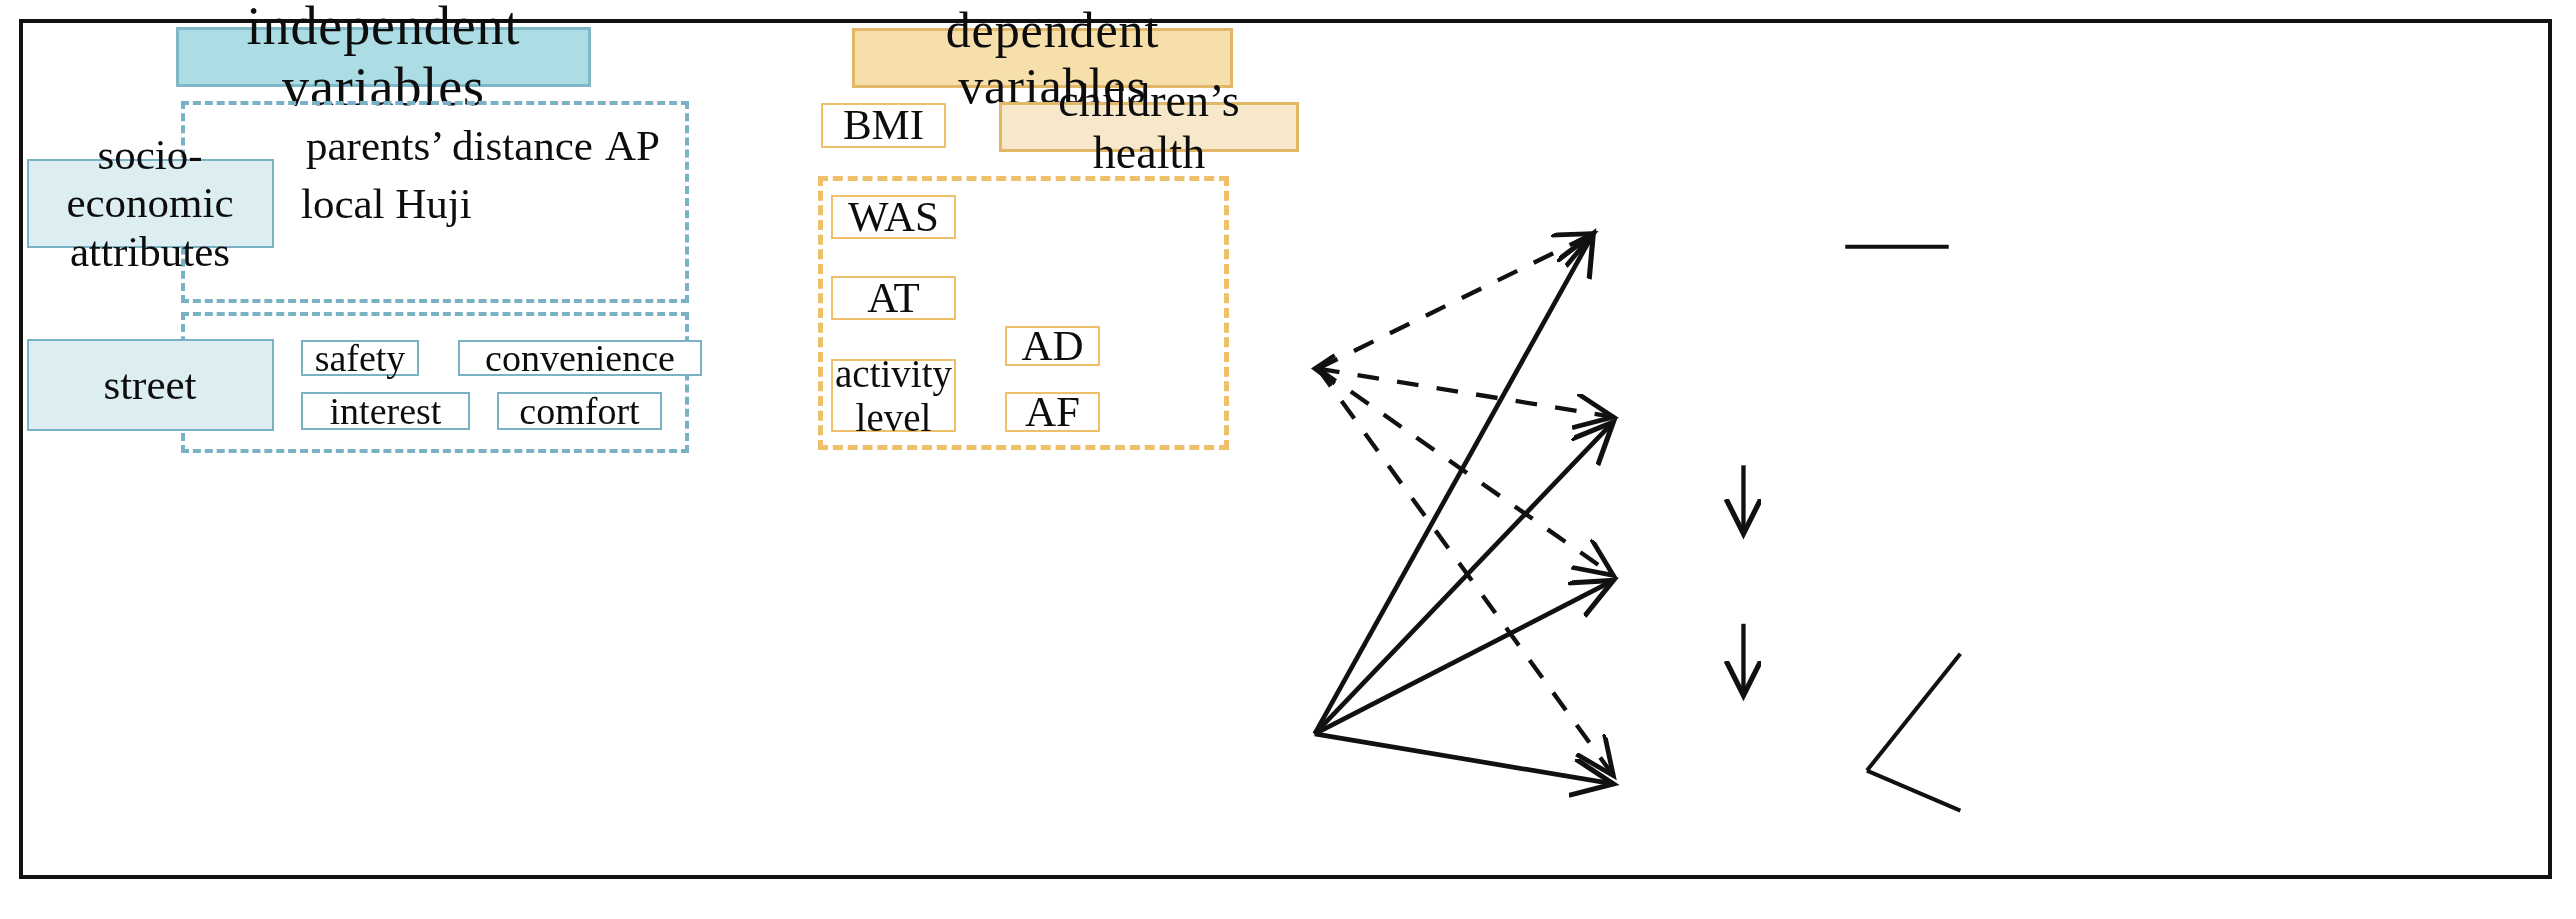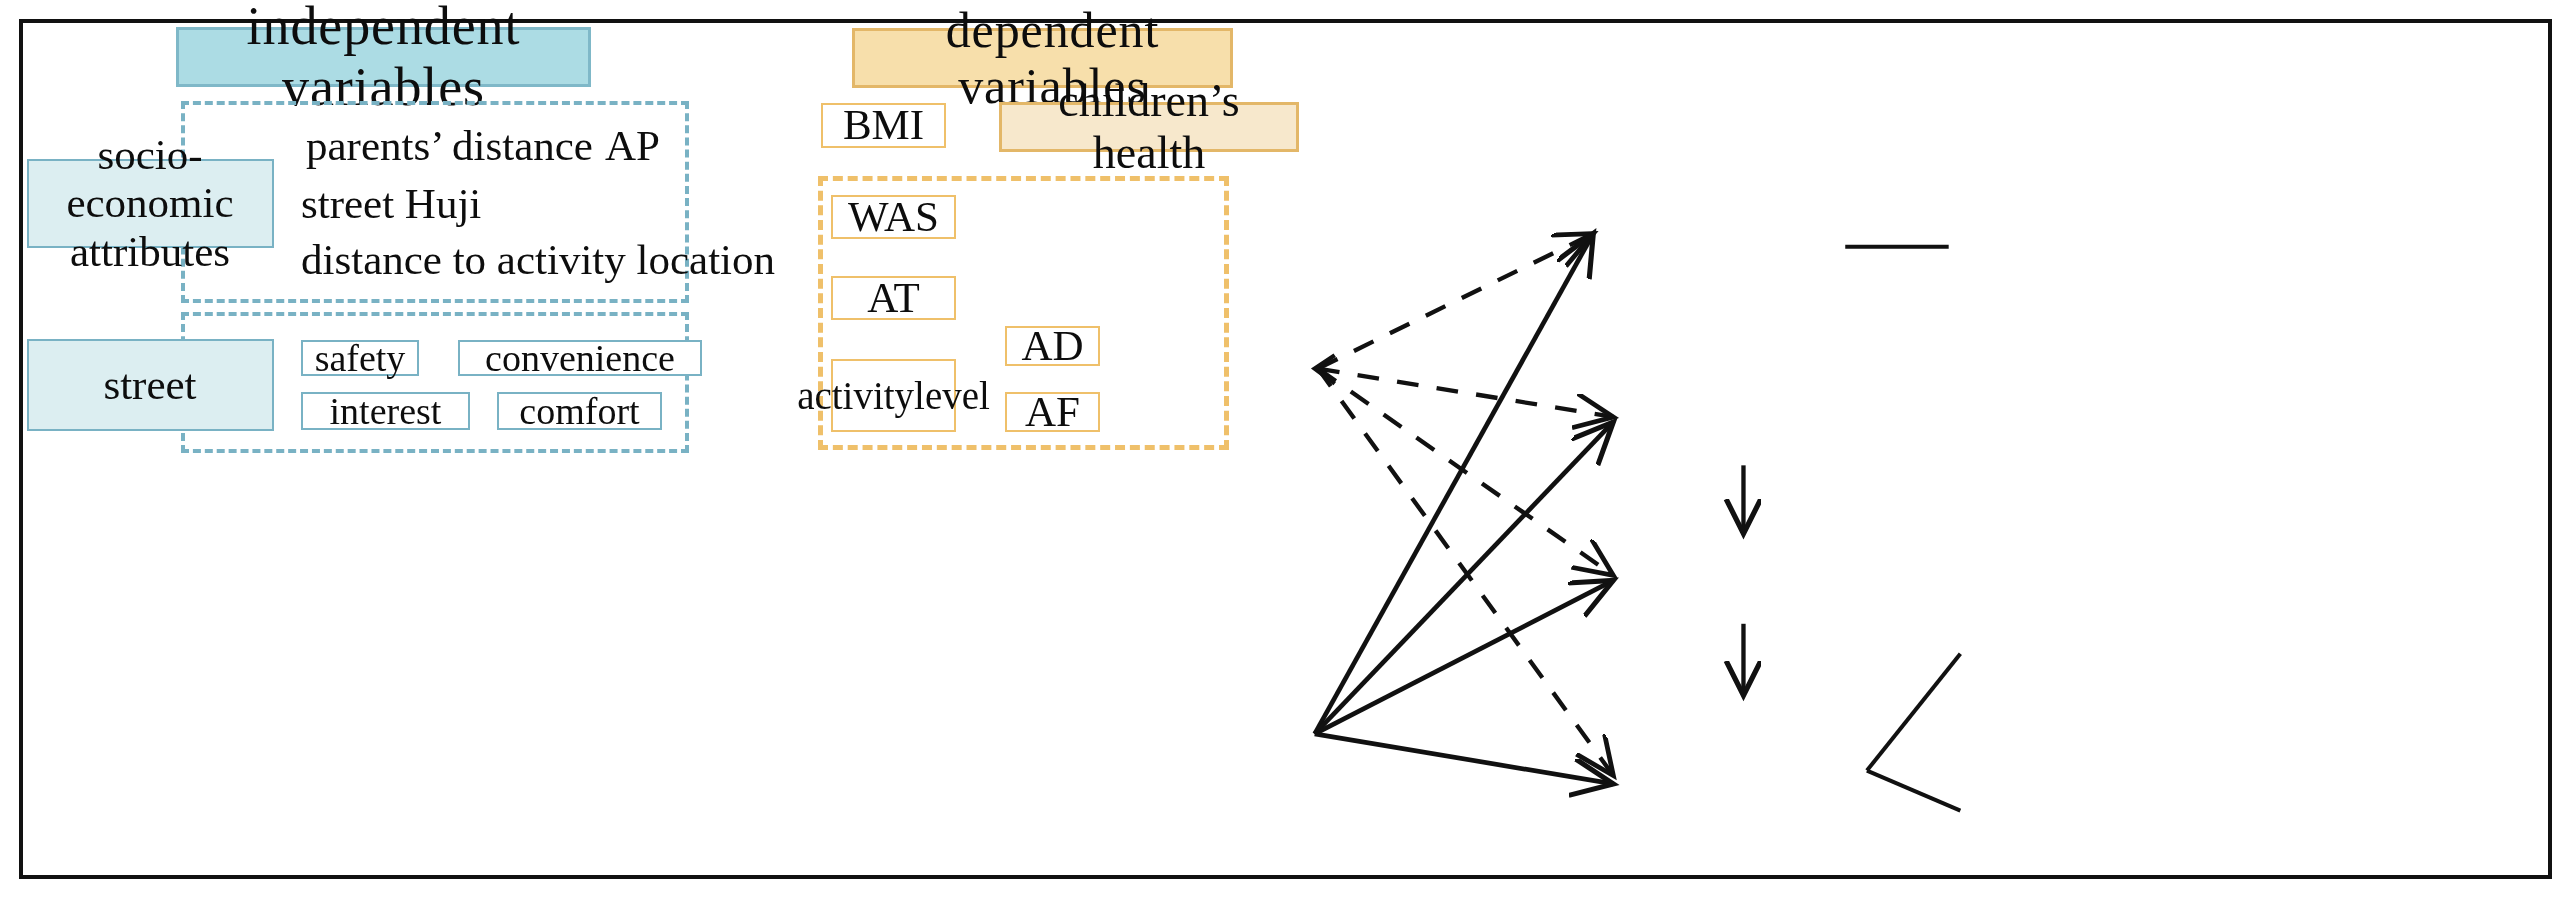--- a/index.html
+++ b/index.html
@@ -113,24 +113,23 @@
 
   <div class="abs cat-blue ctr" style="left:26.5px; top:159px; width:247px; height:89px; flex-direction:column;">
     <span>socio-economic</span>
     <span>attributes</span>
   </div>
 
   <div class="abs var-text" style="left:306px; top:121px;">parents’ distance</div>
 
   <div class="abs var-text" style="left:605px; top:121px;">AP</div>
 
-  <div class="abs var-text" style="left:301px; top:179px;">street Huji</div>
-
-
-  <div class="abs var-text" style="left:301px; top:235px;">distance to activity location</div>
+  <div class="abs var-text" style="left:301px; top:179px;">local Huji</div>
+
+
 
   <div class="abs dash-blue" style="left:181px; top:312px; width:508px; height:141px;"></div>
 
   <div class="abs cat-blue ctr" style="left:26.5px; top:339px; width:247px; height:92px; flex-direction:column;">
     <span>street</span>
   </div>
 
   <div class="abs chip-blue ctr" style="left:301px; top:340px; width:118px; height:36px;">safety</div>
 
   <div class="abs chip-blue ctr" style="left:458px; top:340px; width:244px; height:36px;">convenience</div>
@@ -144,21 +143,21 @@
   <div class="abs chip-orange ctr" style="left:821px; top:103px; width:125px; height:45px;">BMI</div>
 
   <div class="abs fill-orange ctr" style="left:999px; top:102px; width:300px; height:50px;">children’s  health</div>
 
   <div class="abs dash-orange" style="left:818px; top:176px; width:411px; height:274px;"></div>
 
   <div class="abs chip-orange ctr" style="left:831px; top:195px; width:125px; height:44px;">WAS</div>
 
   <div class="abs chip-orange ctr" style="left:831px; top:276px; width:125px; height:44px;">AT</div>
 
-  <div class="abs chip-orange ctr" style="left:831px; top:359px; width:125px; height:73px; flex-direction:row; font-size:39px;">
+  <div class="abs chip-orange ctr" style="left:831px; top:359px; width:125px; height:73px; flex-direction:column; font-size:39px;">
     <span>activity</span>
     <span>level</span>
   </div>
 
   <div class="abs chip-orange ctr" style="left:1005px; top:326px; width:95px; height:40px;">AD</div>
 
   <div class="abs chip-orange ctr" style="left:1005px; top:392px; width:95px; height:40px;">AF</div>
 
 
   <svg id="links" viewBox="0 0 1544 551" preserveAspectRatio="none">

